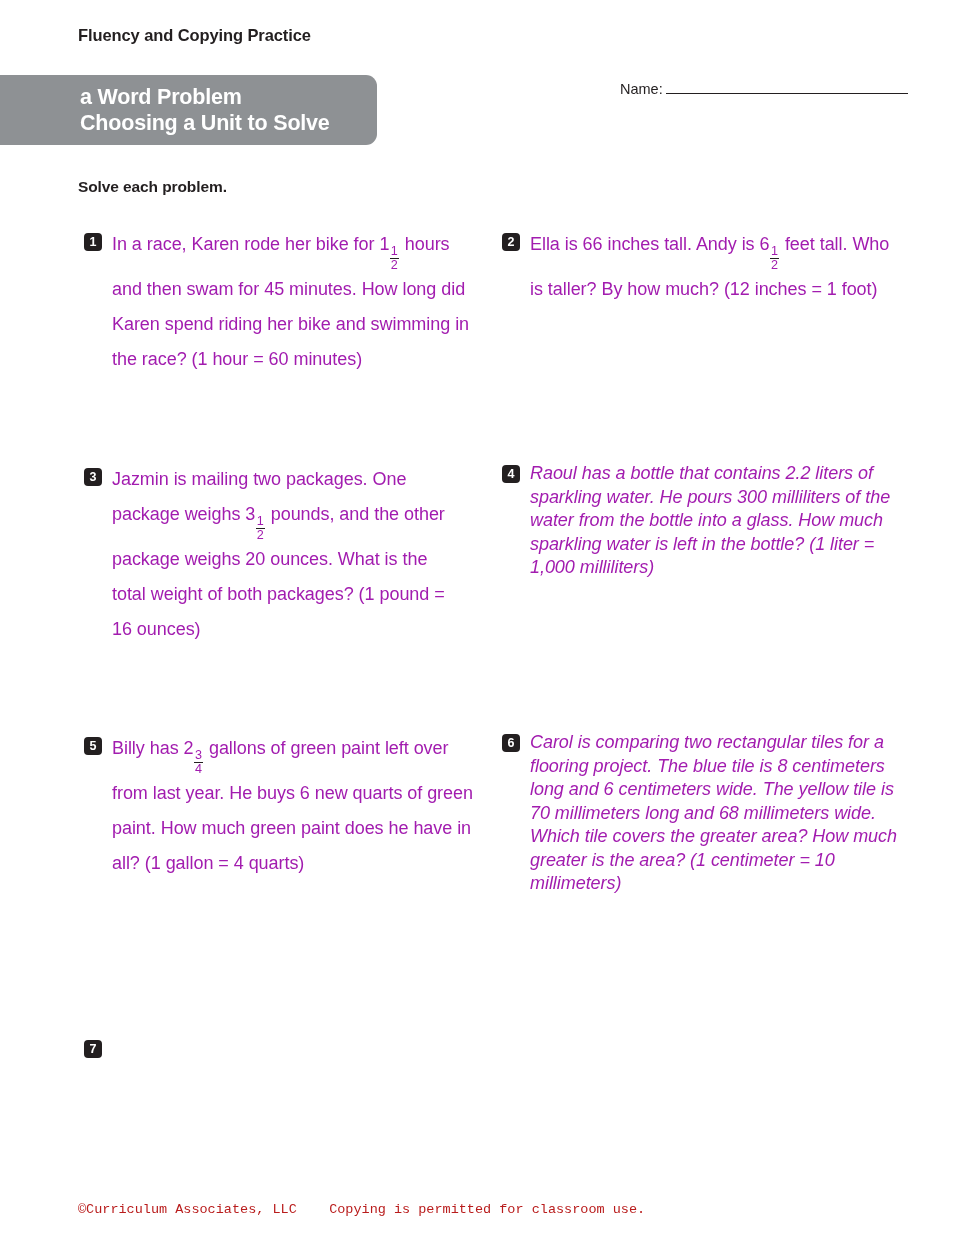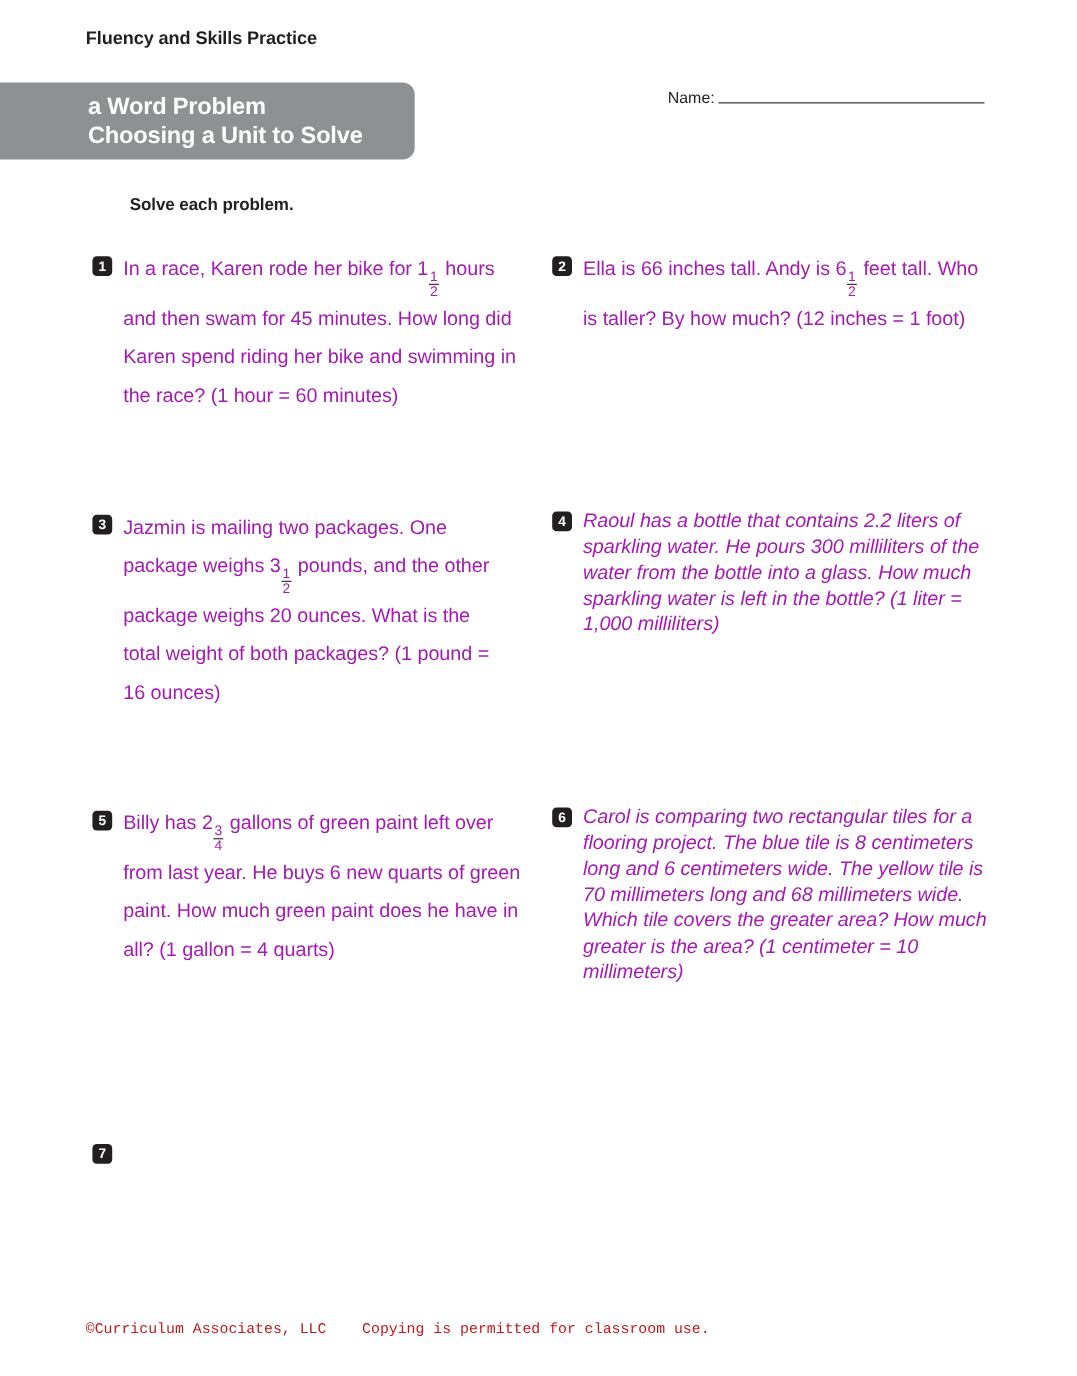--- a/index.html
+++ b/index.html
@@ -51,36 +51,36 @@
     position: absolute;
     left: 607px;
     top: 80px;
     display: flex;
     align-items: baseline;
   }
   .name-label {
     font-size: 14.5px;
     color: #231f20;
     white-space: nowrap;
+    margin-left: 13px;
   }
   .name-rule {
     width: 242px;
     border-bottom: 1.4px solid #231f20;
     margin-left: 3px;
     height: 13px;
   }
 
   .instruction {
     position: absolute;
     left: 78px;
     top: 178px;
     font-size: 15.5px;
     font-weight: bold;
     letter-spacing: -0.1px;
-    margin-left: 40px;
   }
 
   
   .problem {
     position: absolute;
     display: flex;
     align-items: flex-start;
   }
   .badge {
     flex: 0 0 auto;
@@ -141,21 +141,21 @@
     top: 1202px;
     font-family: Liberation Mono, monospace;
     font-size: 13.5px;
     color: #b91c1c;
     white-space: pre;
   }
 </style>
 </head>
 <body>
 
-<div class="kicker">Fluency and Skills Practice</div>
+<div class="kicker">Fluency and Copying Practice</div>
 
 <div class="title-banner">
   <span class="title-text">a Word Problem</span>
   <span class="title-text">Choosing a Unit to Solve</span>
 </div>
 
 <div class="name-row">
   <span class="name-label">Name:</span>
   <span class="name-rule"></span>
 </div>

